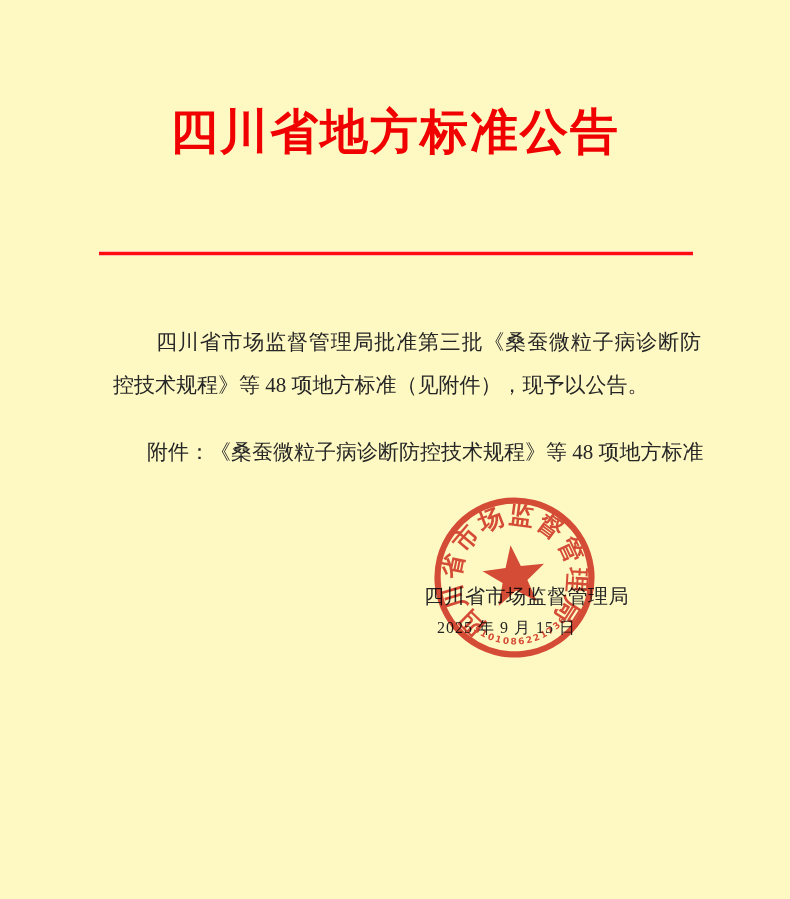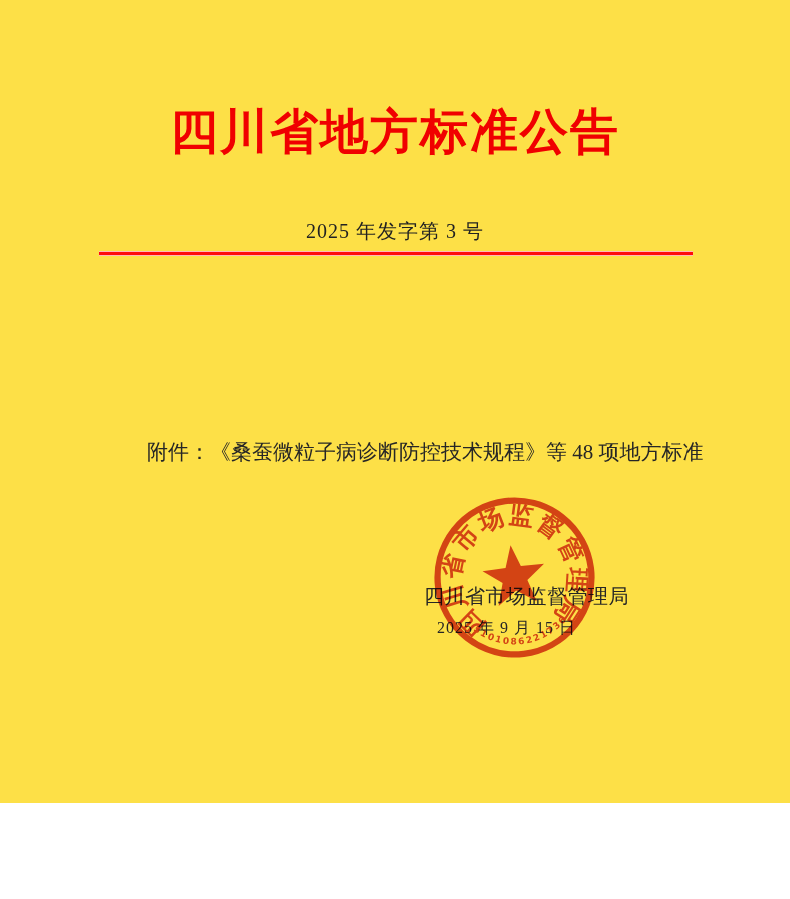--- a/index.html
+++ b/index.html
@@ -3,22 +3,22 @@
 <meta charset="utf-8">
 <style>
   html, body {
     margin: 0;
     padding: 0;
     background: #ffffff;
   }
   .page {
     position: relative;
     width: 790px;
-    height: 803px;
-    background: #fde047;
+    height: 899px;
+    background: #fef9c3;
     overflow: hidden;
     font-family: "Liberation Serif", "DejaVu Serif", serif;
     color: #1f1f1f;
   }
   .title {
     position: absolute;
     top: 100px;
     left: 0;
     width: 100%;
     margin: 0;
@@ -119,24 +119,24 @@
     fill: #d0342c;
   }
 </style>
 </head>
 <body>
 
 <div class="page">
 
   <h1 class="title">四川省地方标准公告</h1>
 
-  <div class="doc-number">2025 年发字第 3 号</div>
 
   <div class="red-rule"></div>
 
+  <p class="body-text">四川省市场监督管理局批准第三批《桑蚕微粒子病诊断防控技术规程》等 48 项地方标准（见附件），现予以公告。</p>
 
   <div class="attachment">
     <span class="att-label">附件：</span>
     <span class="att-content">
       <span class="att-line">《桑蚕微粒子病诊断防控技术规程》等 48 项地方标准</span>
     </span>
   </div>
 
   <div class="signature-issuer">四川省市场监督管理局</div>
 

